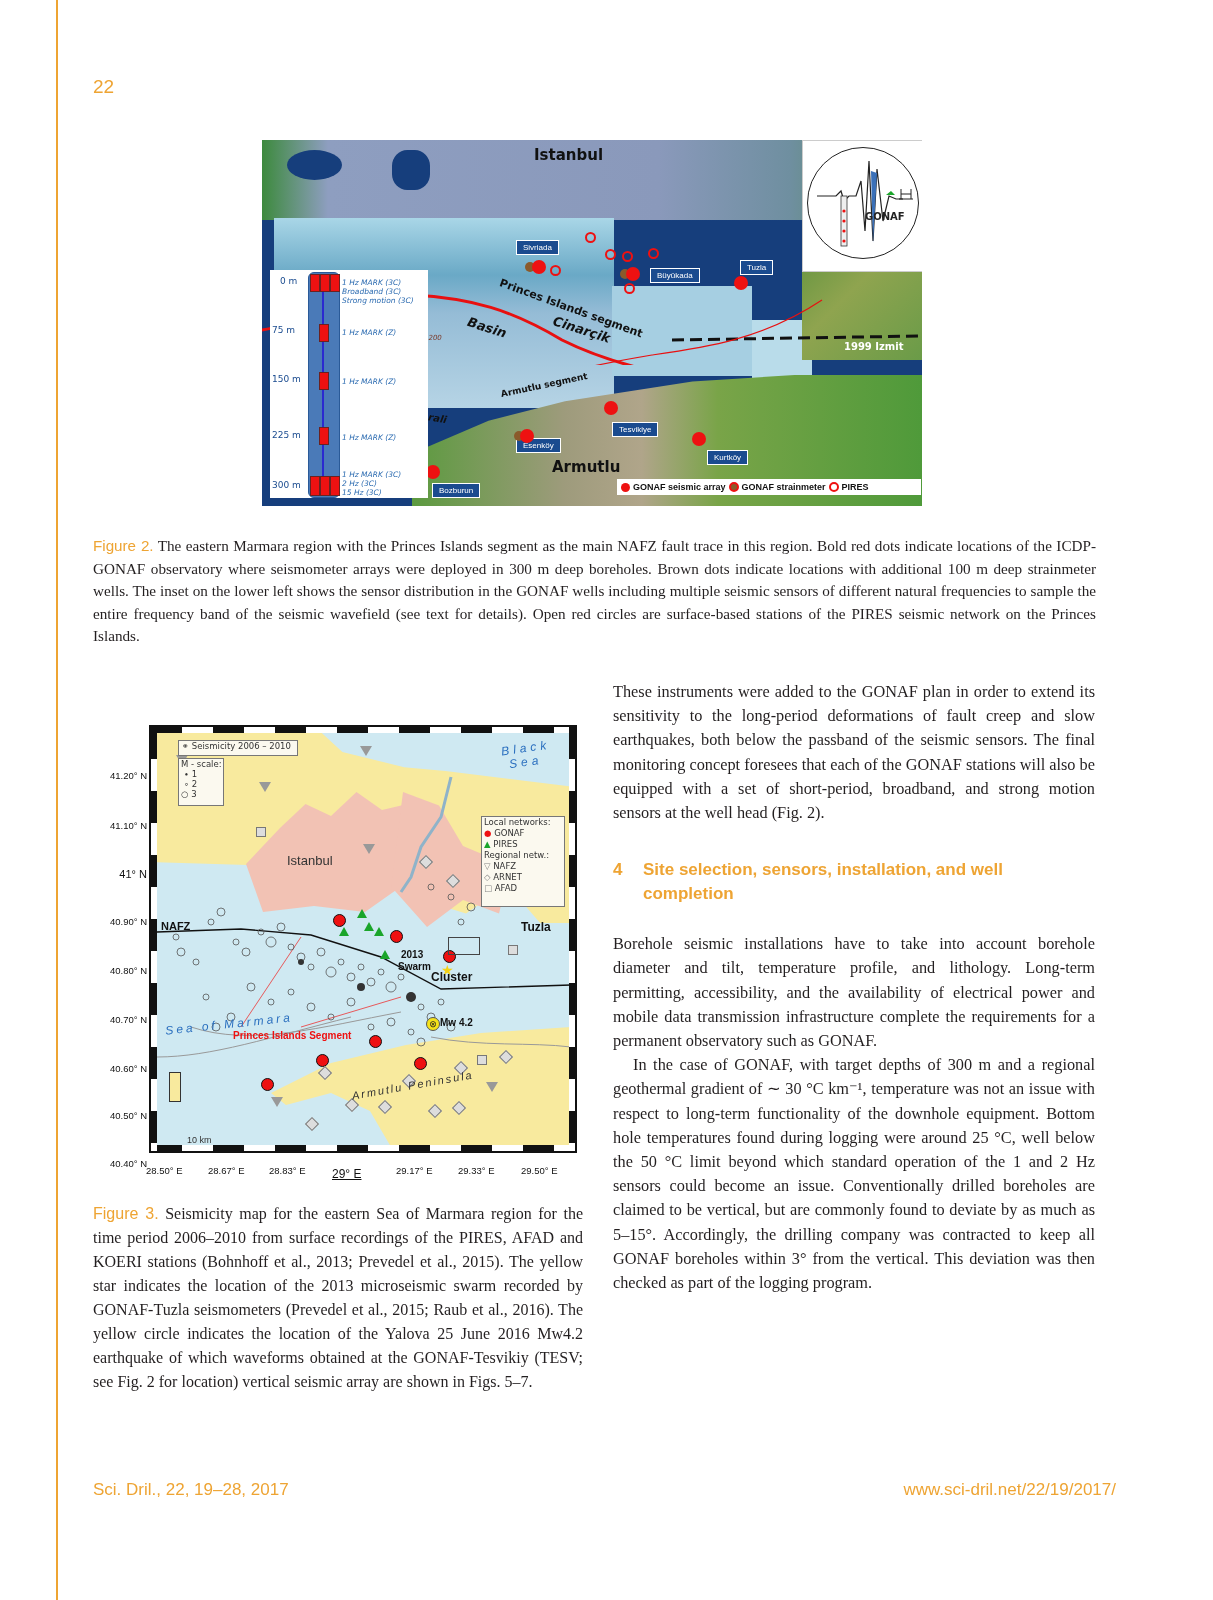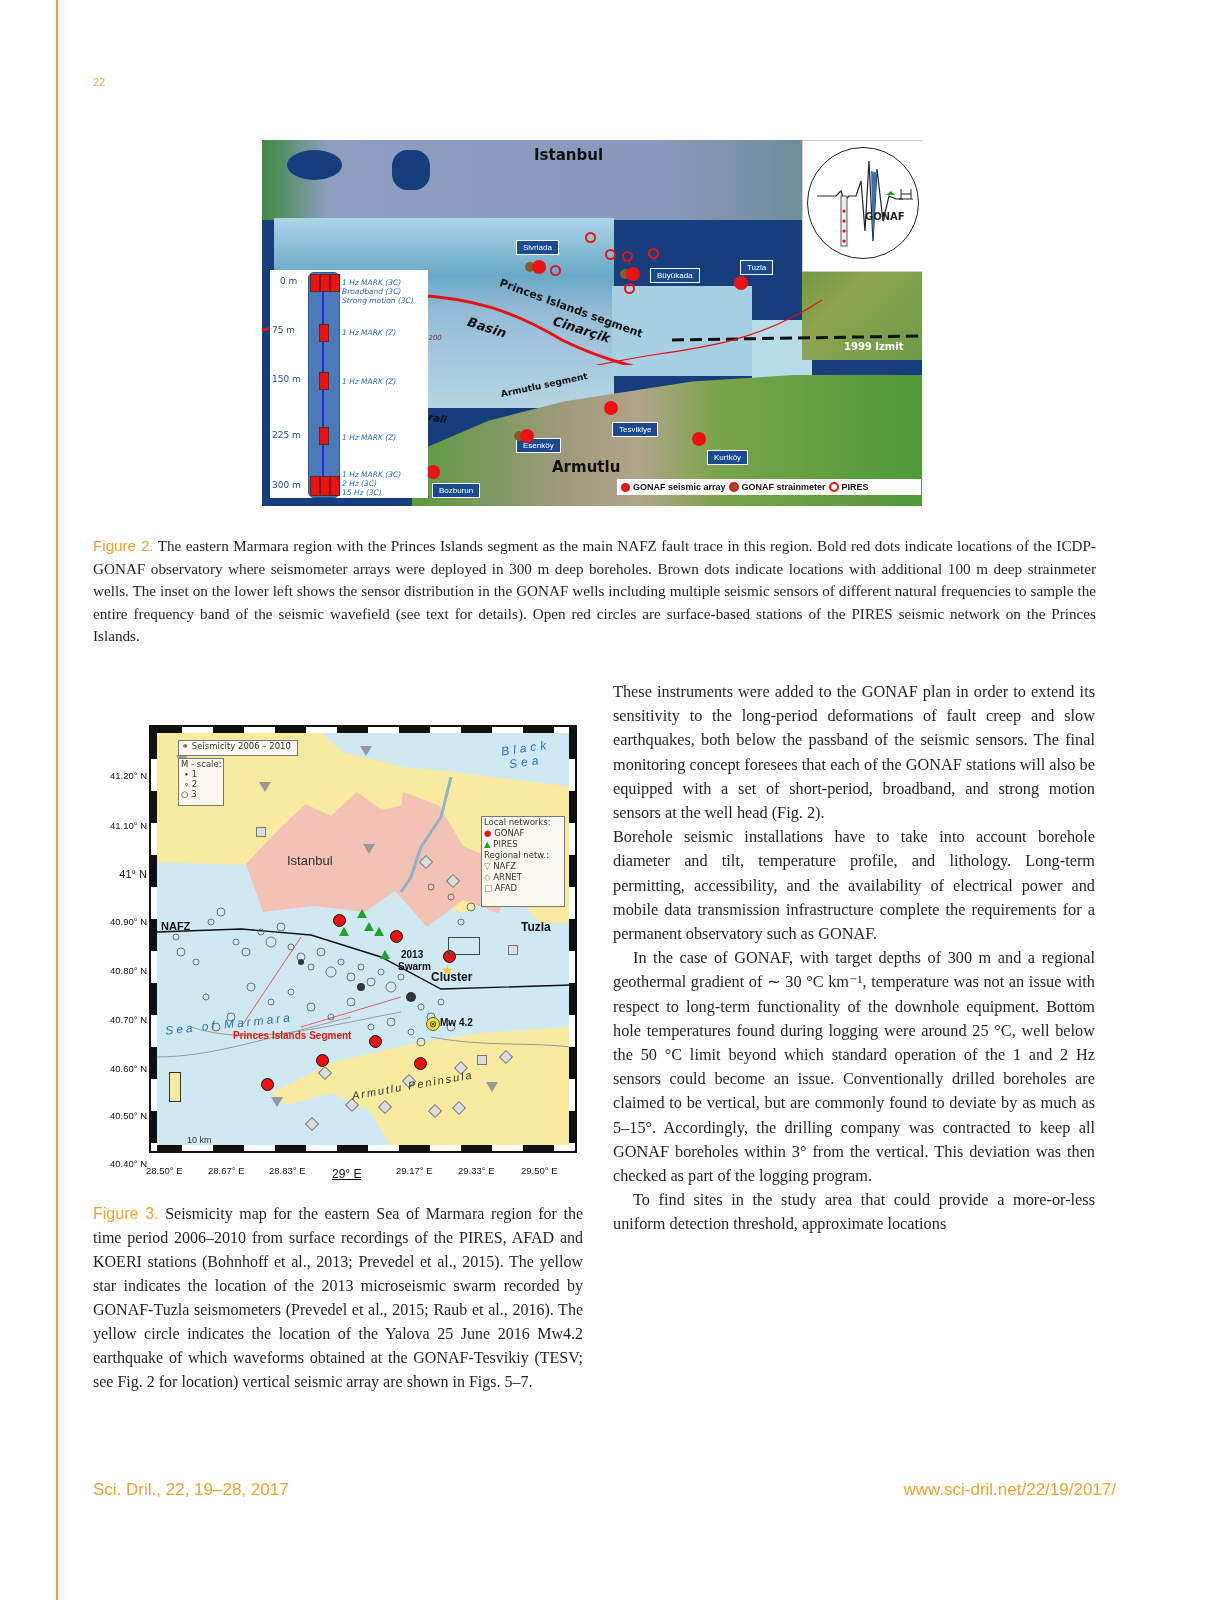--- a/index.html
+++ b/index.html
@@ -2,21 +2,21 @@
 <html><head>
 <meta charset="utf-8">
 <style>
   html, body { margin: 0; padding: 0; }
   body {
     width: 1213px; height: 1600px; position: relative; background: #ffffff;
     font-family: "Liberation Serif", serif; color: #231f20; overflow: hidden;
   }
   .margin-rule { position: absolute; left: 56px; top: 0; width: 2px; height: 1600px; background: #eea433; }
   .running-head { position: absolute; top: 76px; left: 93px; right: 97px; height: 24px;
-    font-family: "Liberation Sans", sans-serif; color: #eea433; font-size: 11px; }
+    font-family: "Liberation Sans", sans-serif; color: #eea433; font-size: 19px; }
   .running-head .pg { position: absolute; left: 0; top: 0; }
   .running-head .ttl { position: absolute; right: 0; top: 0; }
   .footer { position: absolute; top: 1480px; left: 93px; right: 97px; height: 24px;
     font-family: "Liberation Sans", sans-serif; color: #eea433; font-size: 17px; }
   .footer .l { position: absolute; left: 0; top: 0; }
   .footer .r { position: absolute; right: 0; top: 0; }
 
   
   .fig2 { position: absolute; left: 262px; top: 140px; width: 660px; height: 366px;
     background: linear-gradient(180deg, #8d9fbf 0%, #7d8fb3 20%, #163e7c 22%, #163e7c 100%);
@@ -391,21 +391,21 @@
   <span class="xlab" style="left:367px;">29.33° E</span>
   <span class="xlab" style="left:430px;">29.50° E</span>
 </div>
 
 <div class="caption cap3" style="font-size:16px; line-height:24px;">
   <span class="fl">Figure 3.</span><span> Seismicity map for the eastern Sea of Marmara region for the time period 2006–2010 from surface recordings of the PIRES, AFAD and KOERI stations (Bohnhoff et al., 2013; Prevedel et al., 2015). The yellow star indicates the location of the 2013 microseismic swarm recorded by GONAF-Tuzla seismometers (Prevedel et al., 2015; Raub et al., 2016). The yellow circle indicates the location of the Yalova 25 June 2016 Mw4.2 earthquake of which waveforms obtained at the GONAF-Tesvikiy (TESV; see Fig. 2 for location) vertical seismic array are shown in Figs. 5–7.</span>
 </div>
 
 <div class="col-right">
   <p>These instruments were added to the GONAF plan in order to extend its sensitivity to the long-period deformations of fault creep and slow earthquakes, both below the passband of the seismic sensors. The final monitoring concept foresees that each of the GONAF stations will also be equipped with a set of short-period, broadband, and strong motion sensors at the well head (Fig. 2).</p>
+  <h2><span class="num">4</span><span>Site selection, sensors, installation, and well completion</span></h2>
   <p>Borehole seismic installations have to take into account borehole diameter and tilt, temperature profile, and lithology. Long-term permitting, accessibility, and the availability of electrical power and mobile data transmission infrastructure complete the requirements for a permanent observatory such as GONAF.</p>
   <p class="ind">In the case of GONAF, with target depths of 300 m and a regional geothermal gradient of ∼ 30 °C km⁻¹, temperature was not an issue with respect to long-term functionality of the downhole equipment. Bottom hole temperatures found during logging were around 25 °C, well below the 50 °C limit beyond which standard operation of the 1 and 2 Hz sensors could become an issue. Conventionally drilled boreholes are claimed to be vertical, but are commonly found to deviate by as much as 5–15°. Accordingly, the drilling company was contracted to keep all GONAF boreholes within 3° from the vertical. This deviation was then checked as part of the logging program.</p>
-  <p class="ind">To find sites in the study area that could provide a more-or-less uniform detection threshold, approximate locations</p>
 </div>
 
 <div class="footer">
   <span class="l">Sci. Dril., 22, 19–28, 2017</span>
   <span class="r">www.sci-dril.net/22/19/2017/</span>
 </div>
 
 </body></html>

